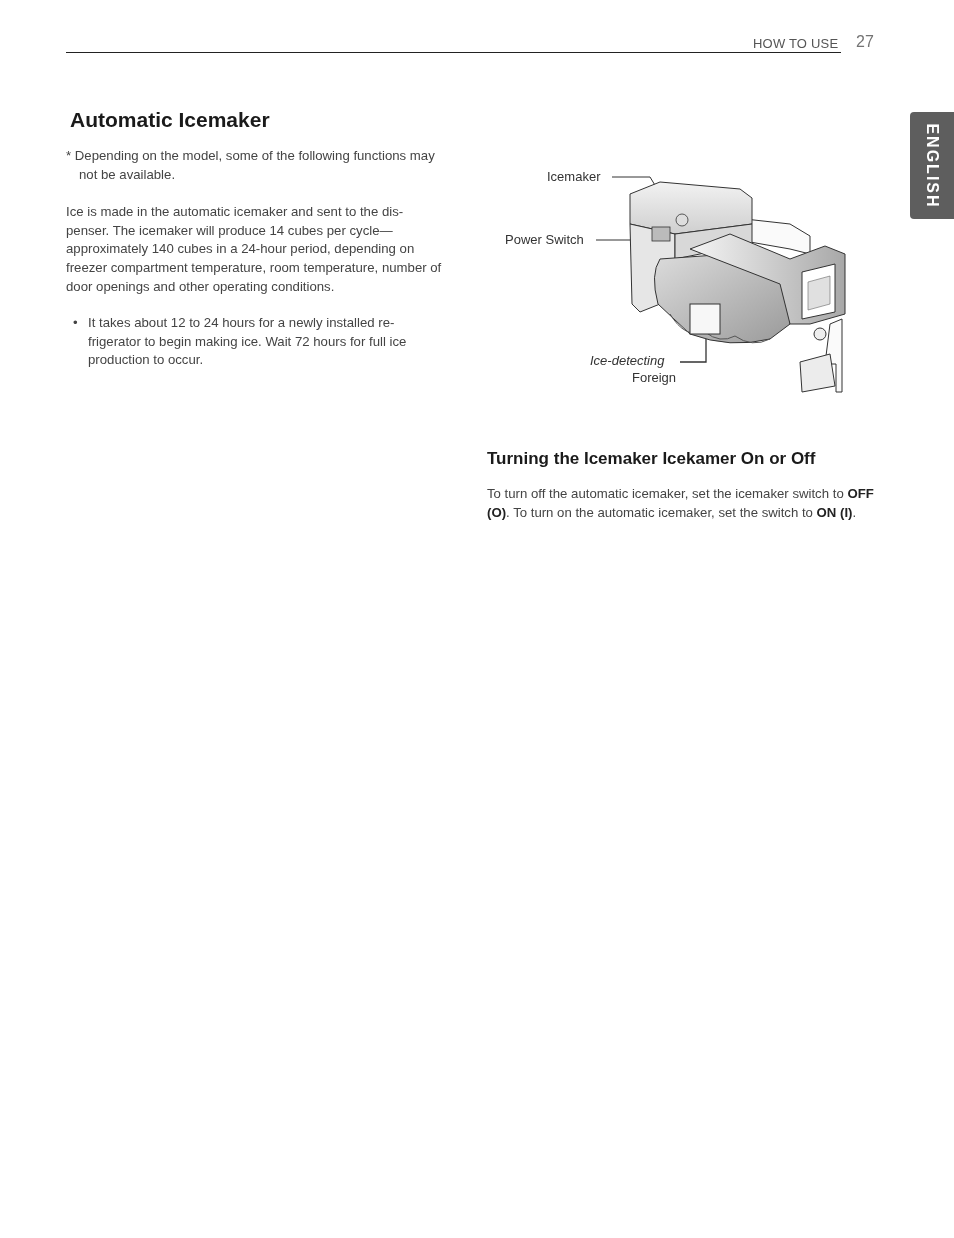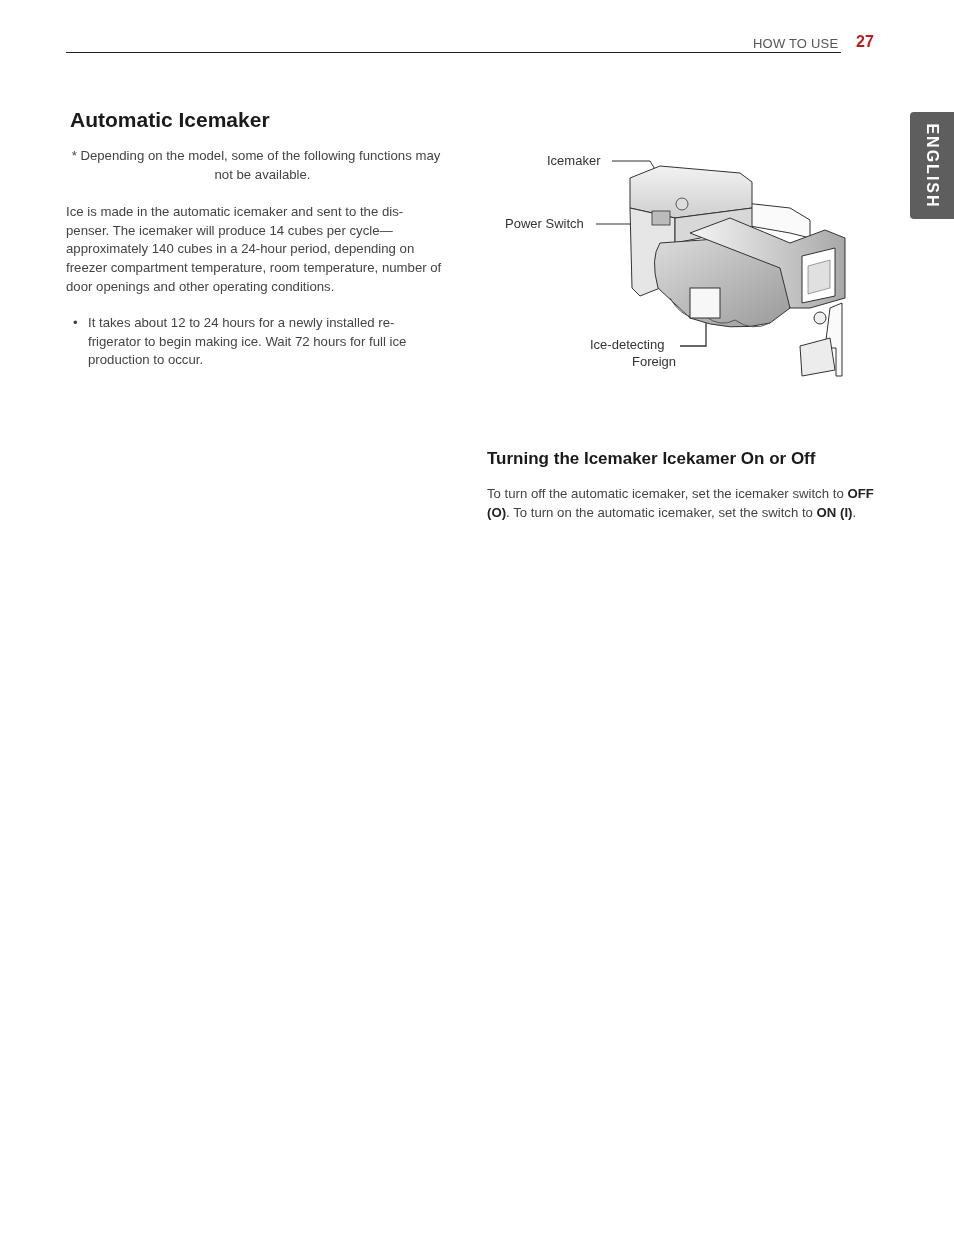--- a/index.html
+++ b/index.html
@@ -1,32 +1,32 @@
 <!DOCTYPE html>
 <html><head>
 <meta charset="utf-8">
 <style>
   html, body { margin:0; padding:0; background:#ffffff; }
   body { width:954px; height:1238px; position:relative; overflow:hidden;
          font-family:"Liberation Sans", sans-serif; color:#333333; }
   .header-rule { position:absolute; left:66px; top:52px; width:775px; height:1px; background:#222; }
   .header-section { position:absolute; left:753px; top:36px; font-size:13px; color:#555; letter-spacing:0.2px; }
-  .header-page { position:absolute; left:856px; top:33px; font-size:16px; color:#b91c1c;font-weight:bold; }
+  .header-page { position:absolute; left:856px; top:33px; font-size:16px; color:#737373; }
   .lang-tab { position:absolute; left:910px; top:112px; width:44px; height:107px; background:#5e5e5e;
               border-radius:4px 0 0 4px; }
   .lang-tab span { position:absolute; left:50%; top:50%; transform:translate(-50%,-50%) rotate(90deg);
                    color:#fff; font-weight:bold; font-size:16px; letter-spacing:2px; white-space:nowrap; }
   h1 { position:absolute; left:66px; top:104px; margin:4px; font-size:21px; font-weight:bold; color:#1a1a1a; }
   .left-col { position:absolute; left:66px; top:147px; width:380px; font-size:13.2px; line-height:18.6px; color:#444; }
-  .note { margin:0; padding-left:13px; text-indent:-13px;text-align:center; }
+  .note { margin:0; padding-left:13px; text-indent:-13px; }
   .intro { margin:19px 0 0 0; }
   ul { list-style:none; margin:18px 0 0 0; padding:0; }
   li { position:relative; padding-left:22px; margin-bottom:4px;margin-top:12px; }
   li::before { content:"•"; position:absolute; left:7px; top:0; }
-  .fig { position:absolute; left:490px; top:148px; width:370px; height:240px; }
+  .fig { position:absolute; left:490px; top:164px; width:370px; height:240px; }
   .fig-label { position:absolute; font-size:13px; color:#333; white-space:nowrap; }
   h2 { position:absolute; left:487px; top:449px; margin:0; font-size:17px; font-weight:bold; color:#1a1a1a; }
   .right-body { position:absolute; left:487px; top:484px; width:400px; font-size:13.2px; line-height:19px; color:#444; }
   .right-body b { color:#222; }
 </style>
 </head>
 <body>
 
 <div class="header-rule"></div>
 <div class="header-section">HOW TO USE</div>
@@ -83,19 +83,19 @@
     <path d="M318,118 L340,112 L340,140 L318,146 Z" fill="#e0e0e0" stroke="#666" stroke-width="0.6"></path>
 
     <rect x="200" y="140" width="30" height="30" fill="#f7f7f7" stroke="#333" stroke-width="1"></rect>
     <circle cx="330" cy="170" r="6" fill="#eee" stroke="#333" stroke-width="1"></circle>
 
     <path d="M340,160 L352,155 L352,228 L346,228 L346,200 L335,200 Z" fill="#fafafa" stroke="#333" stroke-width="1"></path>
     <path d="M310,198 L340,190 L345,222 L312,228 Z" fill="#ececec" stroke="#333" stroke-width="1"></path>
   </svg>
   <div class="fig-label" style="left:57px; top:5px;">Icemaker</div>
   <div class="fig-label" style="left:15px; top:68px;">Power Switch</div>
-  <div class="fig-label" style="left:100px; top:189px;">Ice-detecting</div>
+  <div class="fig-label" style="left:100px; top:189px;font-style:italic;">Ice-detecting</div>
   <div class="fig-label" style="left:142px; top:206px;">Foreign</div>
 </div>
 
 <h2>Turning the Icemaker Icekamer On or Off</h2>
 
 <div class="right-body"><span>To turn off the automatic icemaker, set the icemaker switch to </span><b>OFF (O)</b><span>. To turn on the automatic icemaker, set the switch to </span><b>ON (I)</b><span>.</span></div>
 
 </body></html>

